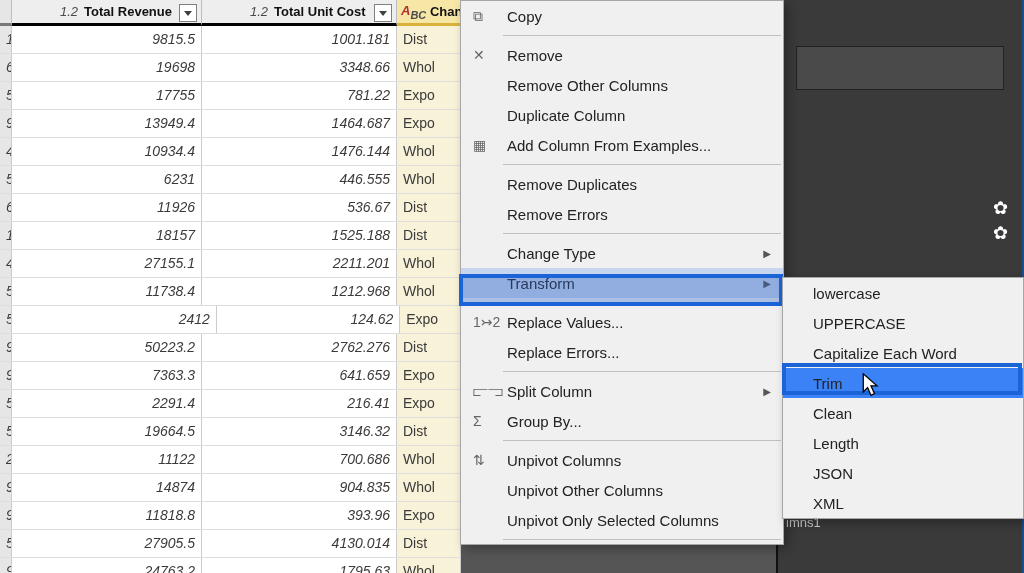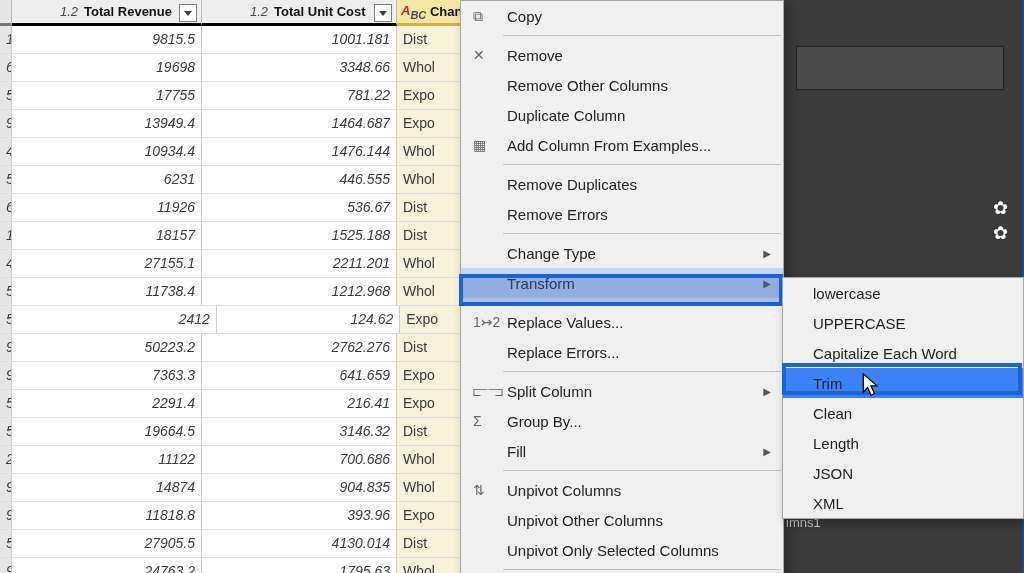--- a/index.html
+++ b/index.html
@@ -449,23 +449,20 @@
       </div>
     <div class="sep"></div>
     <div class="item arrow">
         <span class="ico">⫍⫎</span>
         <span>Split Column</span>
       </div>
     <div class="item">
         <span class="ico">Σ</span>
         <span>Group By...</span>
       </div>
-    <div class="item arrow">
-        <span>Fill</span>
-      </div>
     <div class="sep"></div>
     <div class="item">
         <span class="ico">⇅</span>
         <span>Unpivot Columns</span>
       </div>
     <div class="item">
         <span>Unpivot Other Columns</span>
       </div>
     <div class="item">
         <span>Unpivot Only Selected Columns</span>

